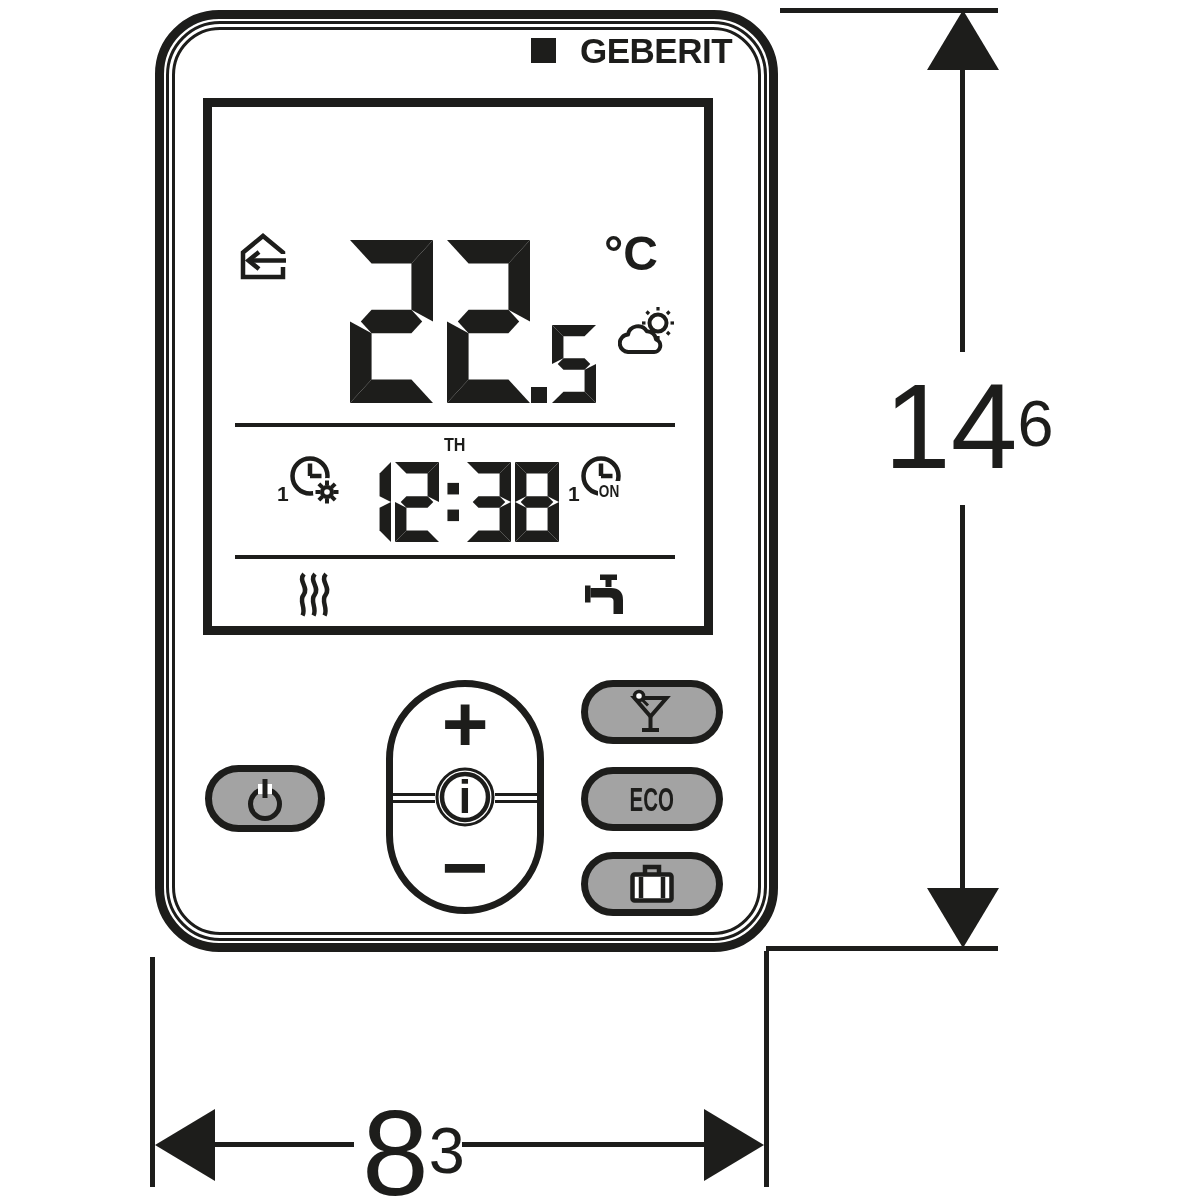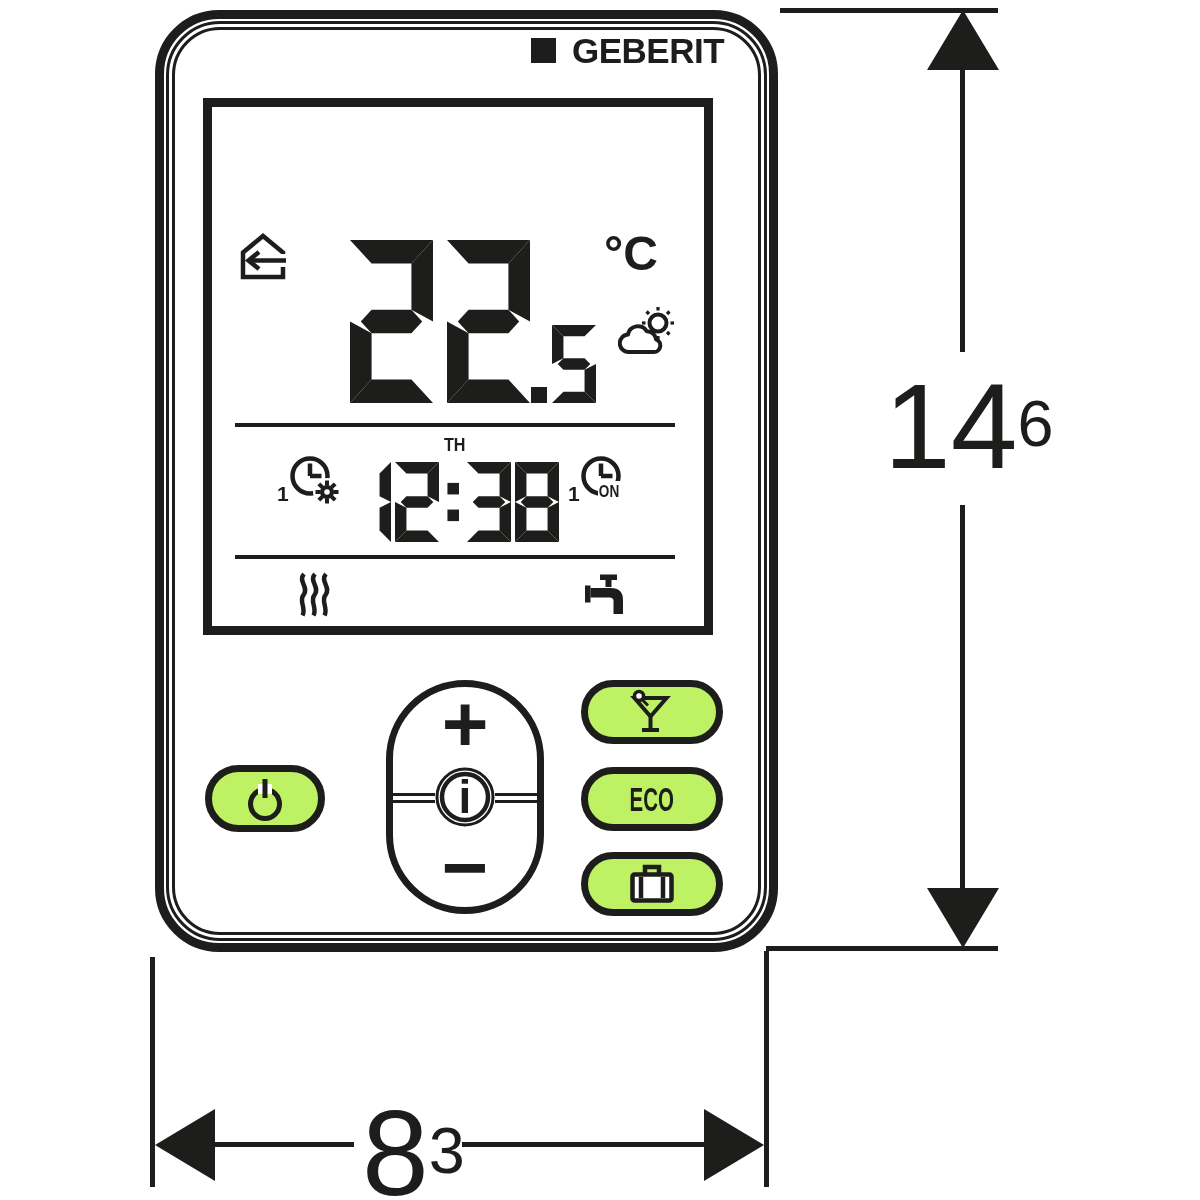--- a/index.html
+++ b/index.html
@@ -7,39 +7,39 @@
   #canvas{position:relative;width:1200px;height:1200px;background:#fff;overflow:hidden;
           font-family:"Liberation Sans", sans-serif;color:var(--ink);}
   .abs{position:absolute;}
   .ink-line{background:var(--ink);}
   
   .device{left:155px;top:10px;width:623px;height:942px;box-sizing:border-box;
           border:9px solid var(--ink);border-radius:64px;}
   .ring1{position:absolute;inset:2px;border:3px solid var(--ink);border-radius:54px;}
   .ring2{position:absolute;inset:8px;border:3px solid var(--ink);border-radius:48px;}
   
-  .logo{left:531px;top:38px;display:flex;align-items:flex-end;gap:16px;}
+  .logo{left:531px;top:38px;display:flex;align-items:flex-end;gap:24px;}
   .logo-square{width:25px;height:25px;background:var(--ink);}
   .logo-text{font-size:35px;font-weight:bold;letter-spacing:-0.5px;line-height:25px;}
   
   .screen{left:203px;top:98px;width:510px;height:537px;box-sizing:border-box;
           border:9px solid var(--ink);}
   .divider{height:4px;background:var(--ink);}
   .seg-row{display:flex;align-items:stretch;}
   .seg-row svg{display:block;}
   .seg-fill{fill:var(--ink);}
   .seg-dot{width:16px;height:16px;background:var(--ink);}
   .unit{font-size:48px;font-weight:bold;line-height:1;}
   .th-label{font-size:19px;font-weight:bold;transform:scaleX(0.85);transform-origin:left;line-height:1;}
   .prog-num{font-size:21px;font-weight:bold;line-height:1;}
   .on-label{font-size:17px;font-weight:bold;line-height:1;background:#fff;padding:2px 1px;
             transform:scaleX(0.8);transform-origin:left;}
   
   .pill{box-sizing:border-box;border:7px solid var(--ink);border-radius:40px;
-        display:flex;align-items:center;justify-content:center;background:#bef264;}
+        display:flex;align-items:center;justify-content:center;background:#a3a3a3;}
   .pill-power{left:205px;top:765px;width:120px;height:67px;}
   .rocker{left:386px;top:680px;width:158px;height:234px;box-sizing:border-box;
           border:7px solid var(--ink);border-radius:79px;background:#fff;}
   .rocker-sign{width:70px;text-align:center;font-size:80px;font-weight:bold;line-height:1;}
   .seam{height:3px;background:var(--ink);}
   .info-wrap{left:435px;top:767px;width:60px;height:60px;}
   .info-i{position:absolute;left:0;top:7px;width:60px;text-align:center;
           font-size:46px;font-weight:bold;line-height:46px;}
   .pill-right{left:581px;width:142px;height:64px;}
   .eco-label{font-size:33px;font-weight:bold;line-height:1;transform:scaleX(0.62);}

